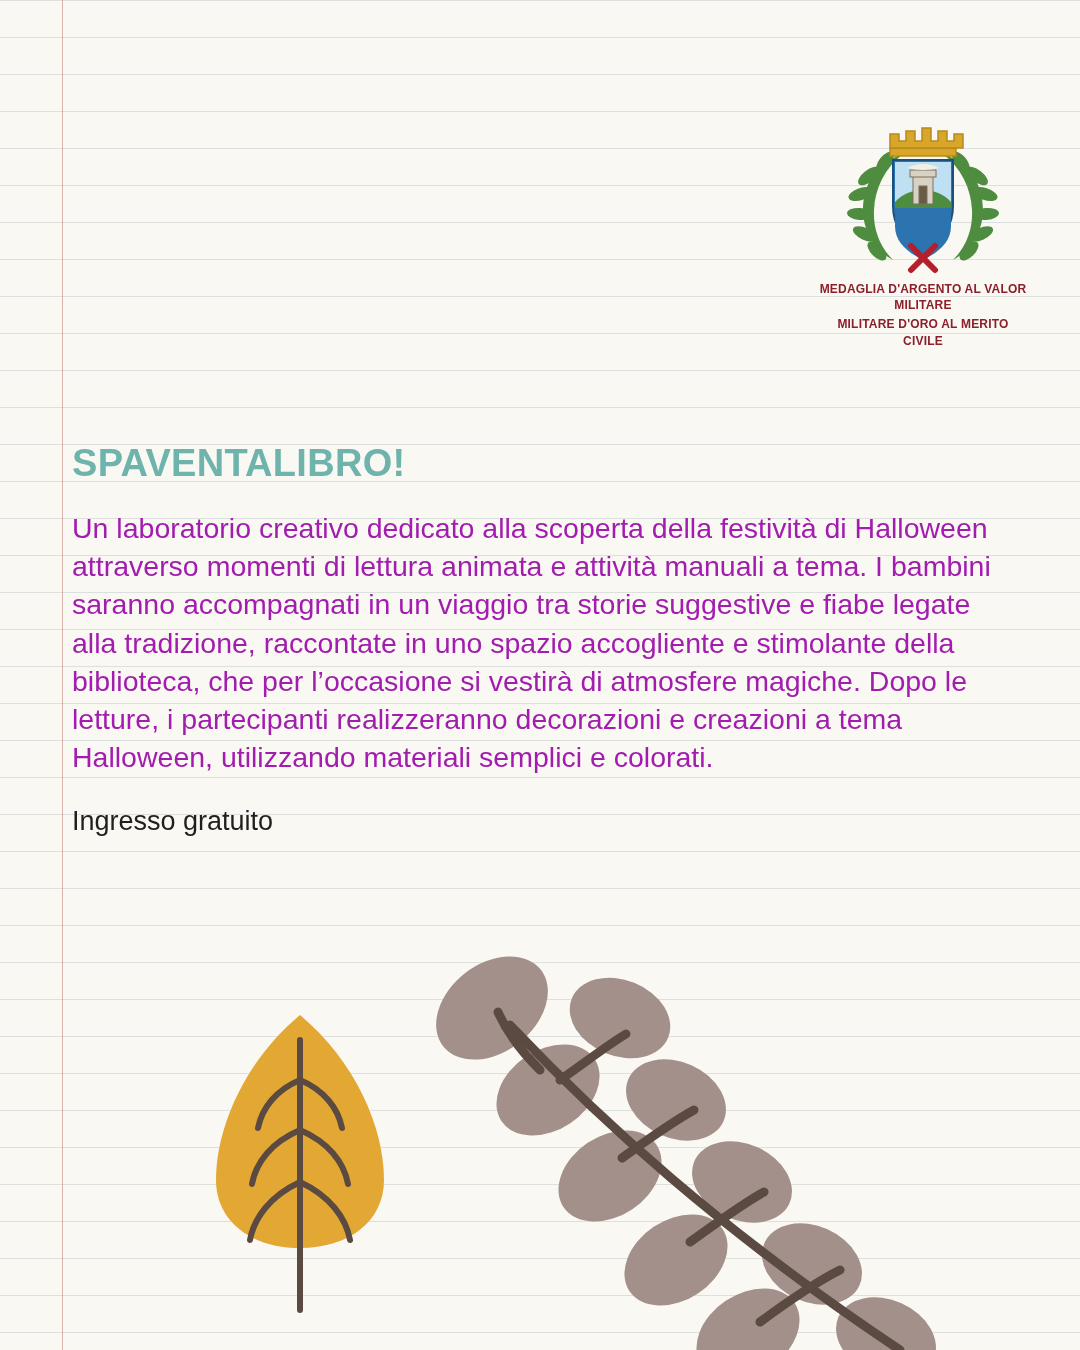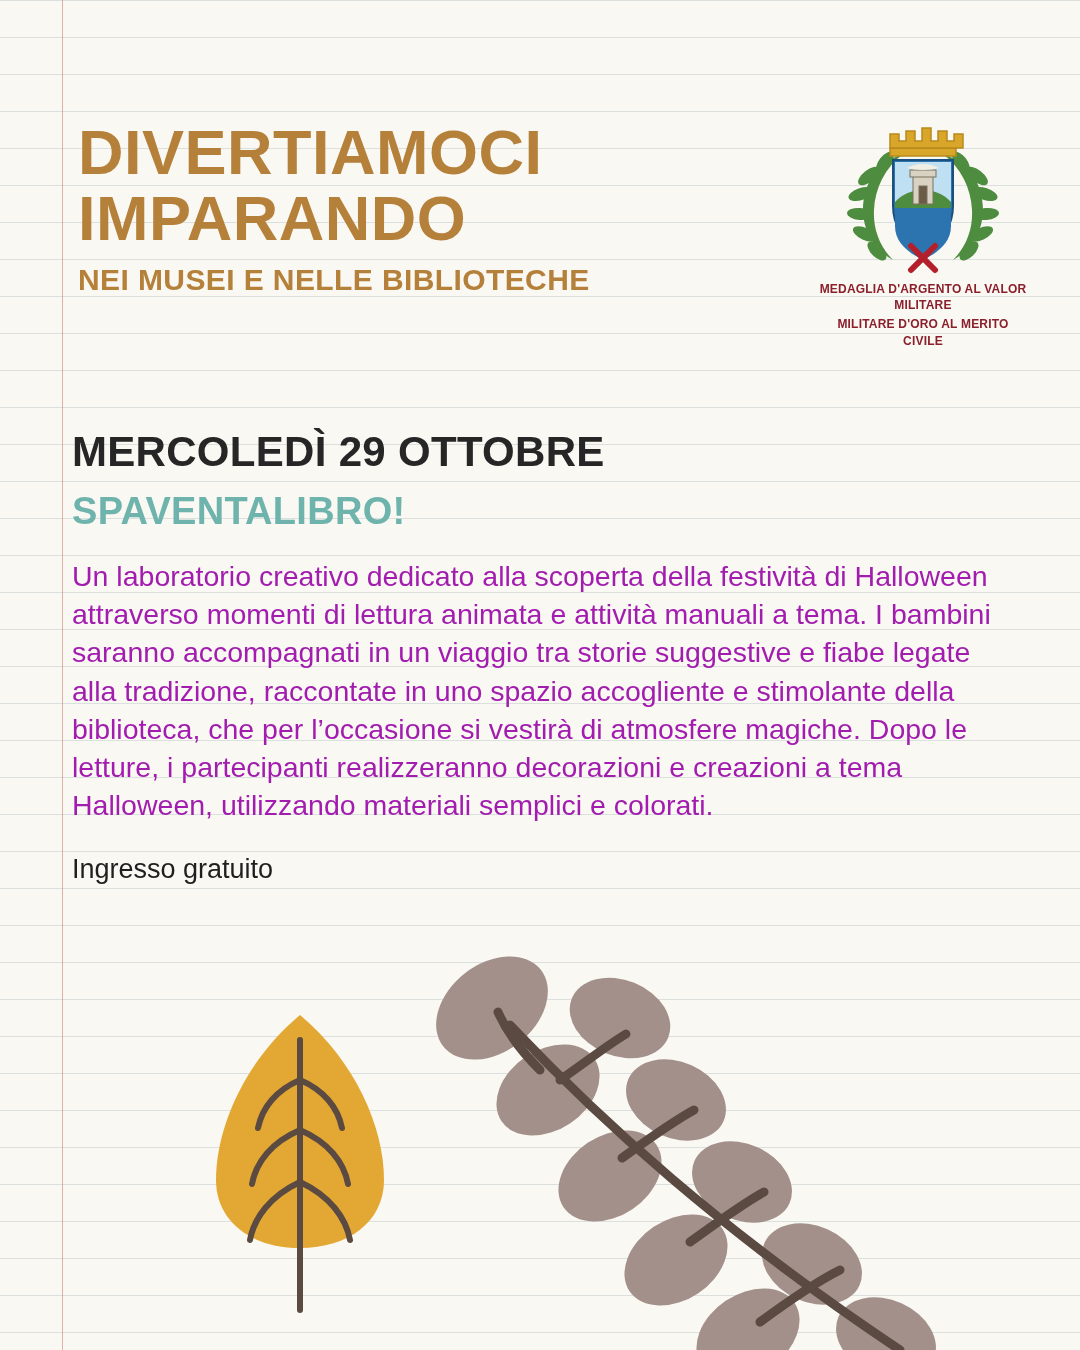--- a/index.html
+++ b/index.html
@@ -148,25 +148,20 @@
   }
 </style>
 </head>
 <body>
 
 <div id="poster">
 
   <div class="paper-lines"></div>
   <div class="paper-margin"></div>
 
-  <div class="header">
-    <div class="title-line">DIVERTIAMOCI</div>
-    <div class="title-line">IMPARANDO</div>
-    <div class="subtitle">NEI MUSEI E NELLE BIBLIOTECHE</div>
-  </div>
 
   <div class="crest-wrap">
     <div class="crest-art">
       <svg width="180" height="160" viewBox="0 0 180 160" xmlns="http://www.w3.org/2000/svg">
 
         <g fill="#4e8c3f">
           <path d="M70 36 C44 44 30 66 30 92 C30 114 42 132 60 142 C46 128 40 110 41 92 C42 70 52 50 70 36 Z"></path>
           <ellipse cx="36" cy="58" rx="13" ry="6" transform="rotate(-38 36 58)"></ellipse>
           <ellipse cx="28" cy="76" rx="13" ry="6" transform="rotate(-18 28 76)"></ellipse>
           <ellipse cx="27" cy="96" rx="13" ry="6" transform="rotate(5 27 96)"></ellipse>
@@ -207,21 +202,20 @@
           <line x1="78" y1="128" x2="102" y2="152"></line>
           <line x1="102" y1="128" x2="78" y2="152"></line>
         </g>
       </svg>
     </div>
     <div class="crest-sub">MEDAGLIA D'ARGENTO AL VALOR MILITARE</div>
     <div class="crest-sub">MILITARE D'ORO AL MERITO CIVILE</div>
   </div>
 
   <div class="content">
-    <div class="date">MERCOLEDÌ 29 OTTOBRE</div>
     <div class="event-name">SPAVENTALIBRO!</div>
     <div class="description">Un laboratorio creativo dedicato alla scoperta della festività di Halloween attraverso momenti di lettura animata e attività manuali a tema. I bambini saranno accompagnati in un viaggio tra storie suggestive e fiabe legate alla tradizione, raccontate in uno spazio accogliente e stimolante della biblioteca, che per l’occasione si vestirà di atmosfere magiche. Dopo le letture, i partecipanti realizzeranno decorazioni e creazioni a tema Halloween, utilizzando materiali semplici e colorati.</div>
     <div class="free-entry">Ingresso gratuito</div>
   </div>
 
   <div class="leaves">
     <svg width="1080" height="420" viewBox="0 0 1080 420" xmlns="http://www.w3.org/2000/svg">
 
       <g>
         <path d="M300 85 C246 130 216 196 216 250 C216 292 252 318 300 318 C348 318 384 292 384 250 C384 196 354 130 300 85 Z" fill="#e3a833"></path>

